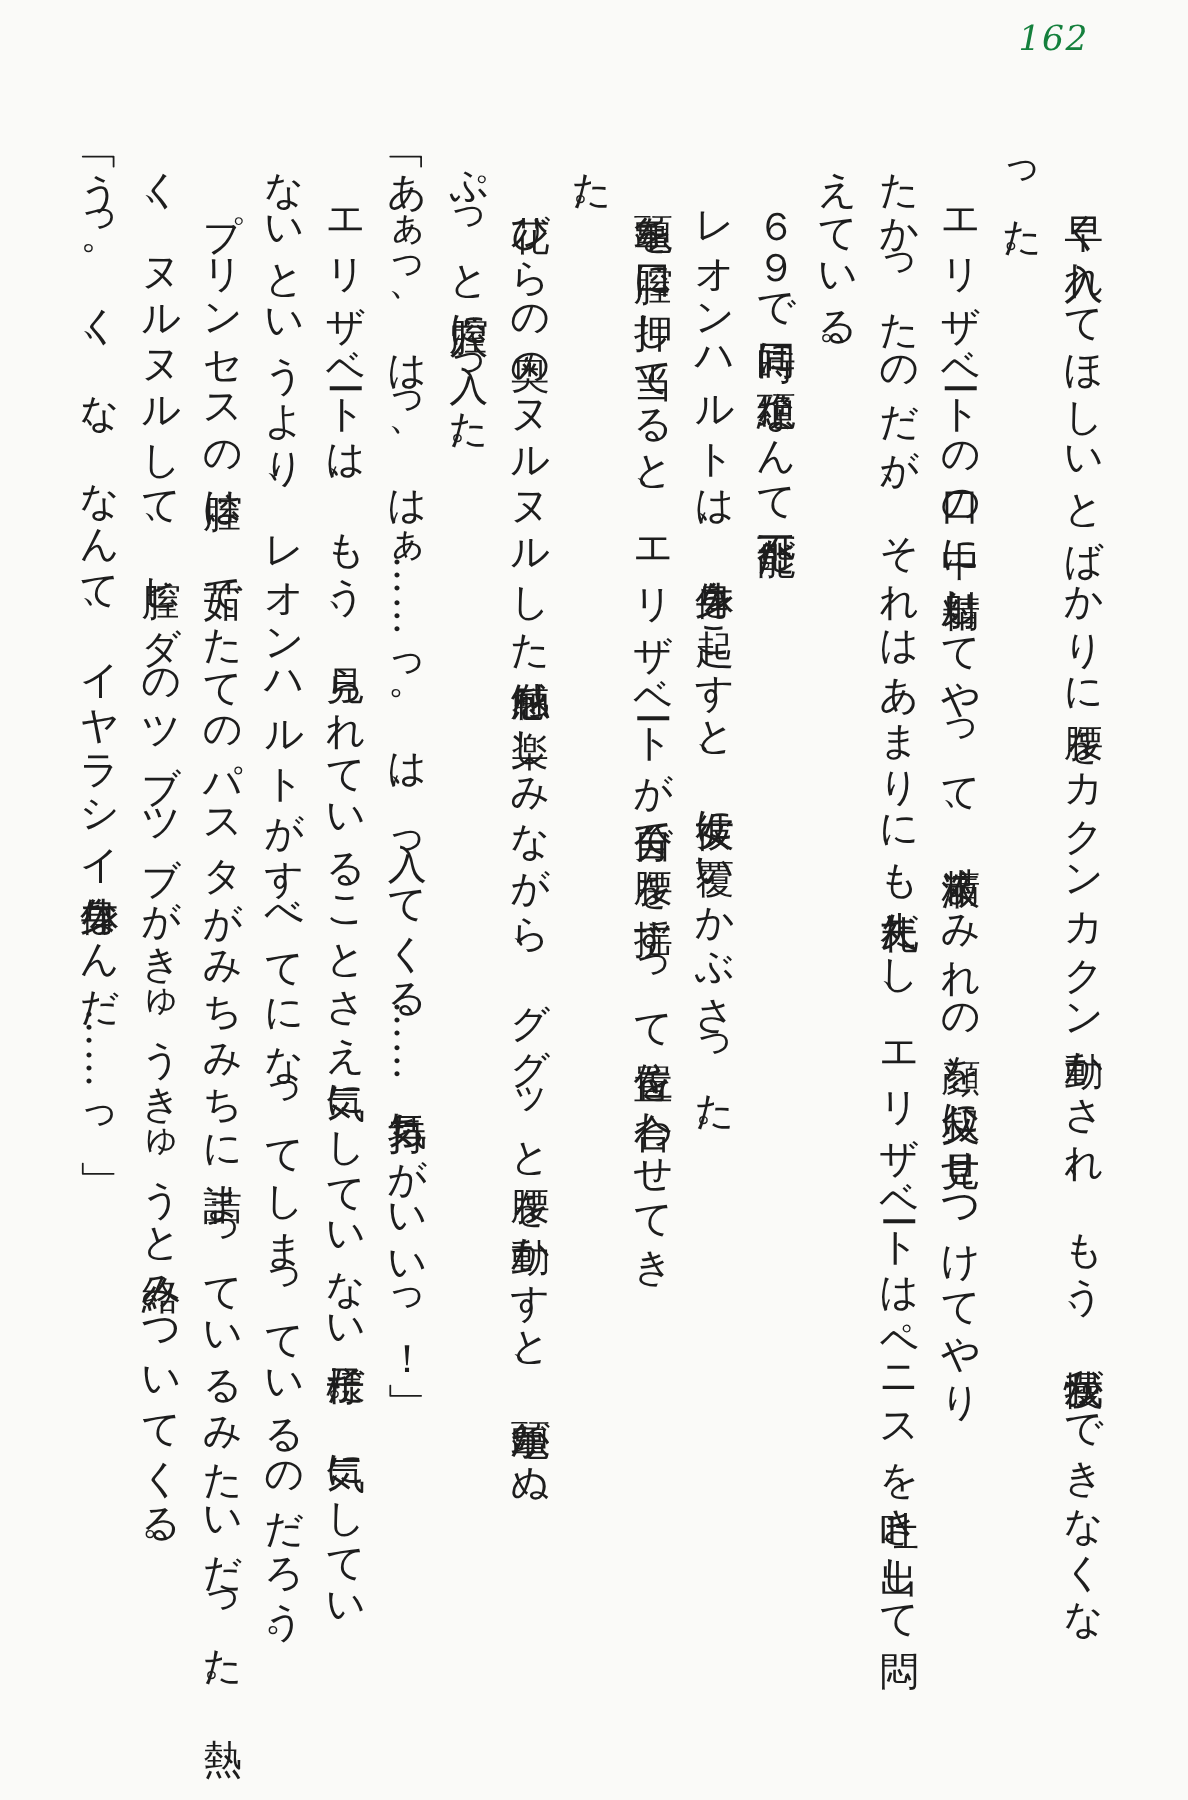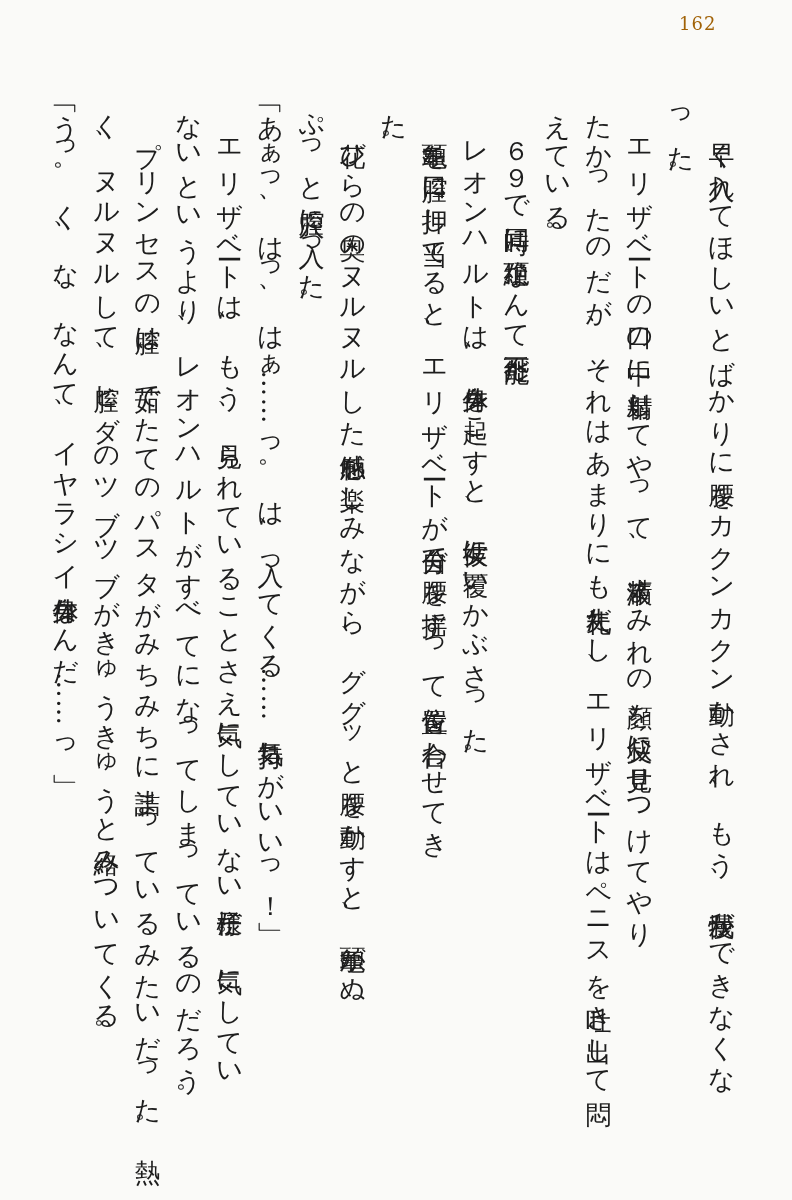--- a/index.html
+++ b/index.html
@@ -13,22 +13,23 @@
     height: 1200px;
     margin: 0 auto;
     background: #fafaf8;
     overflow: hidden;
     font-family: "DejaVu Serif", "Liberation Serif", serif;
   }
   .page-number {
     position: absolute;
     top: 13px;
     left: 679px;
-    font-size: 18px;
-    color: #a16207;
+    font-size: 23px;
+    font-style: italic;
+    color: #15803d;
     letter-spacing: 1px;
   }
   .text-block {
     position: absolute;
     top: 96px;
     right: 50px;
     height: 1040px;
     writing-mode: vertical-rl;
     text-orientation: mixed;
     font-size: 26px;

